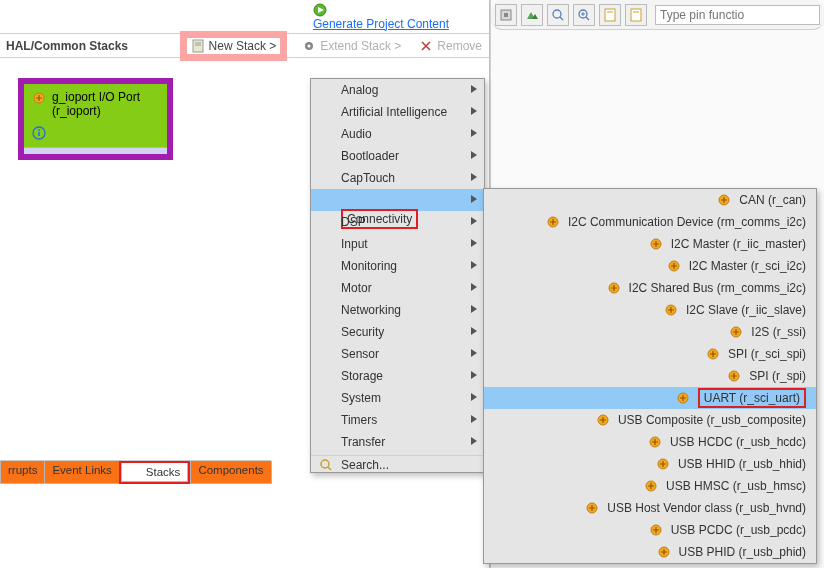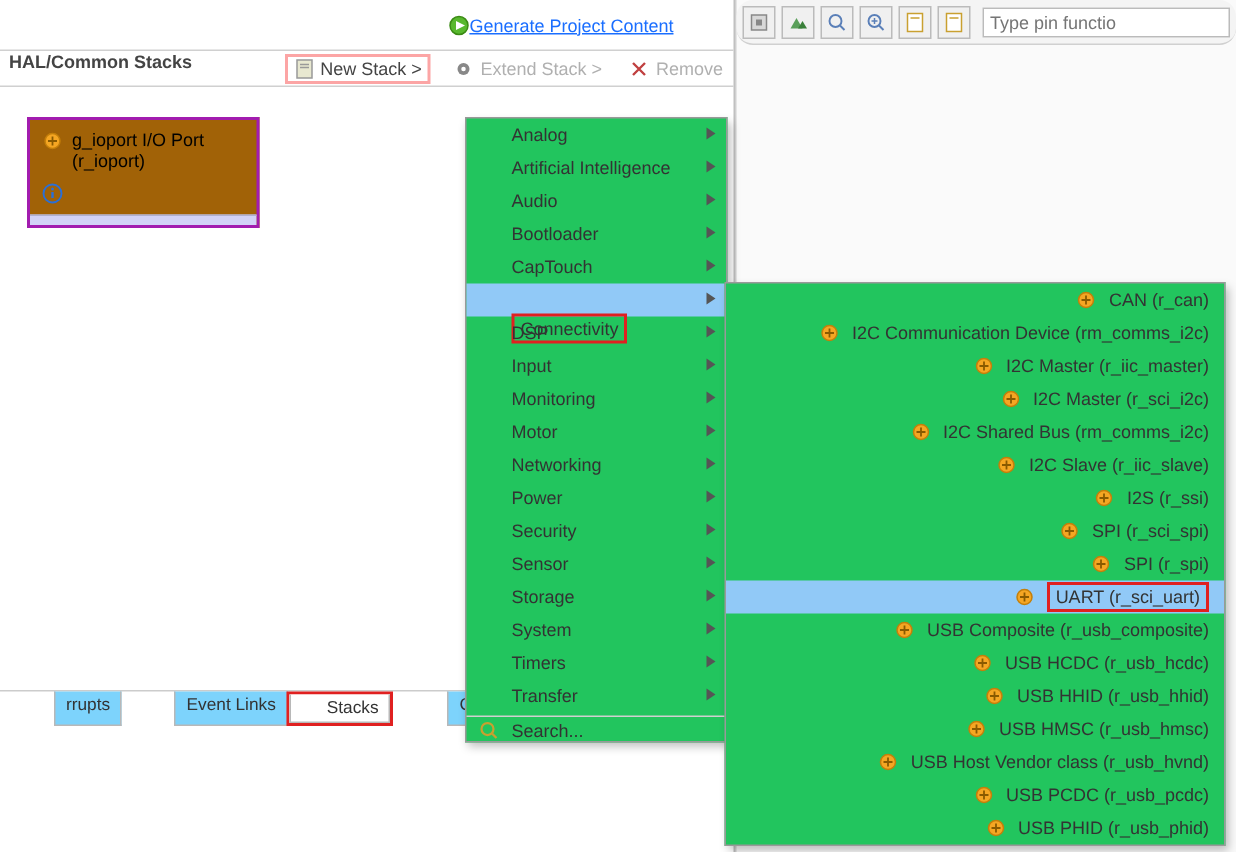--- a/index.html
+++ b/index.html
@@ -3,56 +3,56 @@
 <meta charset="utf-8">
 <style>
 * { margin: 0; padding: 0; box-sizing: border-box; font-family: "Segoe UI", Tahoma, sans-serif; font-size: 12px; }
 body { background: #fff; width: 824px; height: 568px; overflow: hidden; position: relative; }
 
 .container { display: flex; width: 824px; height: 568px; }
 
 .left-pane { width: 516px; border-right: 1px solid #c0c0c0; position: relative; }
 
 .top-action-bar { height: 34px; border-bottom: 1px solid #d0d0d0; display: flex; align-items: center; justify-content: flex-end; padding-right: 40px; gap: 6px; }
-.play-icon-wrap { display: flex; flex-direction: row; }
+.play-icon-wrap { display: flex; flex-direction: column; }
 .play-icon { width: 14px; height: 14px; }
 .gen-link { color: #1a6eff; text-decoration: underline; cursor: pointer; font-size: 12px; }
 
-.stacks-header { height: 24px; border-bottom: 1px solid #d0d0d0; display: flex; padding-left: 6px; }
+.stacks-header { height: 24px; border-bottom: 1px solid #d0d0d0; display: flex; align-items: center; padding-left: 6px; }
 .stacks-label { font-weight: bold; color: #444; flex: 1; }
 
 .toolbar-area { display: flex; align-items: center; gap: 12px; padding: 0 4px; }
 .tool-btn { display: flex; align-items: center; gap: 4px; color: #444; cursor: pointer; padding: 1px 3px; }
 .tool-btn.disabled { color: #b0b0b0; }
 .tool-btn-icon { width: 14px; height: 14px; display: inline-block; }
-.redbox1 { border: 2px solid #fca5a5; padding: 0 1px; }
+.redbox1 { border: 7px solid #fca5a5; padding: 0 1px; }
 
 .stack-body { padding: 20px 18px; height: 370px; }
-.stack-card { width: 155px; border: 2px solid #a21caf; background: #a16207; padding: 6px 8px 2px 8px; position: relative; }
+.stack-card { width: 155px; border: 6px solid #a21caf; background: #84cc16; padding: 6px 8px 2px 8px; position: relative; }
 .stack-card-head { display: flex; align-items: flex-start; gap: 6px; }
 .stack-card-icon { width: 14px; height: 14px; margin-top: 1px; }
 .stack-card-txt { line-height: 14px; }
 .stack-card-info { margin-top: 8px; }
 .stack-card-bar { height: 7px; background: #d2d2f7; border-top: 1px solid #b0b0d0; margin: 4px -8px -2px -8px; }
 .info-icon { width: 14px; height: 14px; }
 
 .bottom-tabs { position: absolute; bottom: 84px; left: 0; display: flex; border-top: 1px solid #ccc; }
-.tab-item { padding: 3px 7px; border: 1px solid #b8b8b8; border-top: none; background: #7dd3fc; margin-right: -1px; font-size: 11.5px; color: #333; margin-left: 36px; }
+.tab-item { padding: 3px 7px; border: 1px solid #b8b8b8; border-top: none; background: #f97316; margin-right: -1px; font-size: 11.5px; color: #333; }
 .tab-item.active { background: #fff; }
 .redbox2 { border: 2px solid #e02020; padding: 0; }
 .redbox2 .tab-item { margin: 0; padding-left: 24px; }
 
 .right-pane { flex: 1; background: #fafafa; border-left: 1px solid #d0d0d0; }
 .right-toolbar { height: 30px; border-bottom: 1px solid #d0d0d0; display: flex; align-items: center; padding: 0 4px; gap: 4px; background: #f4f4f4; border-radius: 11px; }
 .rtbtn { width: 22px; height: 22px; border: 1px solid #bbb; background: #f0f0f0; display: flex; align-items: center; justify-content: center; }
 .rt-icon { width: 14px; height: 14px; }
 .pin-input { flex: 1; border: 1px solid #bbb; padding: 2px 4px; color: #999; background: #fff; height: 20px; margin-left: 4px; }
 
 
-.menu { position: absolute; background: #22c55e; border: 1px solid #999; box-shadow: 2px 3px 6px rgba(0,0,0,0.25); z-index: 20; }
+.menu { position: absolute; background: #e5e5e5; border: 1px solid #999; box-shadow: 2px 3px 6px rgba(0,0,0,0.25); z-index: 20; }
 .menu-col { width: 175px; }
 .menu-item { display: flex; align-items: center; height: 22px; padding: 0 14px 0 30px; color: #333; position: relative; }
 .menu-item.hl { background: #91c9f7; }
 .menu-item.sep { border-top: 1px solid #d0d0d0; margin-top: 2px; padding-top: 2px; height: auto; }
 .menu-arrow { position: absolute; right: 6px; top: 5px; }
 .arrow-svg { width: 8px; height: 10px; }
 .redbox3 { border: 2px solid #e02020; display: inline-block; padding: 0 4px; line-height: 16px; margin-top: 38px; }
 
 .submenu { left: 173px; top: 114px; width: 334px; }
 .sub-item { display: flex; align-items: center; height: 22px; padding: 0 10px 0 8px; color: #333; position: relative; gap: 8px; justify-content: flex-end; }
@@ -264,23 +264,20 @@
         </svg></div>
       <div class="menu-item">Monitoring<svg class="arrow-svg menu-arrow" viewBox="0 0 8 10">
           <use href="#ic-arrow"></use>
         </svg></div>
       <div class="menu-item">Motor<svg class="arrow-svg menu-arrow" viewBox="0 0 8 10">
           <use href="#ic-arrow"></use>
         </svg></div>
       <div class="menu-item">Networking<svg class="arrow-svg menu-arrow" viewBox="0 0 8 10">
           <use href="#ic-arrow"></use>
         </svg></div>
-      <div class="menu-item">Power<svg class="arrow-svg menu-arrow" viewBox="0 0 8 10">
-          <use href="#ic-arrow"></use>
-        </svg></div>
       <div class="menu-item">Security<svg class="arrow-svg menu-arrow" viewBox="0 0 8 10">
           <use href="#ic-arrow"></use>
         </svg></div>
       <div class="menu-item">Sensor<svg class="arrow-svg menu-arrow" viewBox="0 0 8 10">
           <use href="#ic-arrow"></use>
         </svg></div>
       <div class="menu-item">Storage<svg class="arrow-svg menu-arrow" viewBox="0 0 8 10">
           <use href="#ic-arrow"></use>
         </svg></div>
       <div class="menu-item">System<svg class="arrow-svg menu-arrow" viewBox="0 0 8 10">

